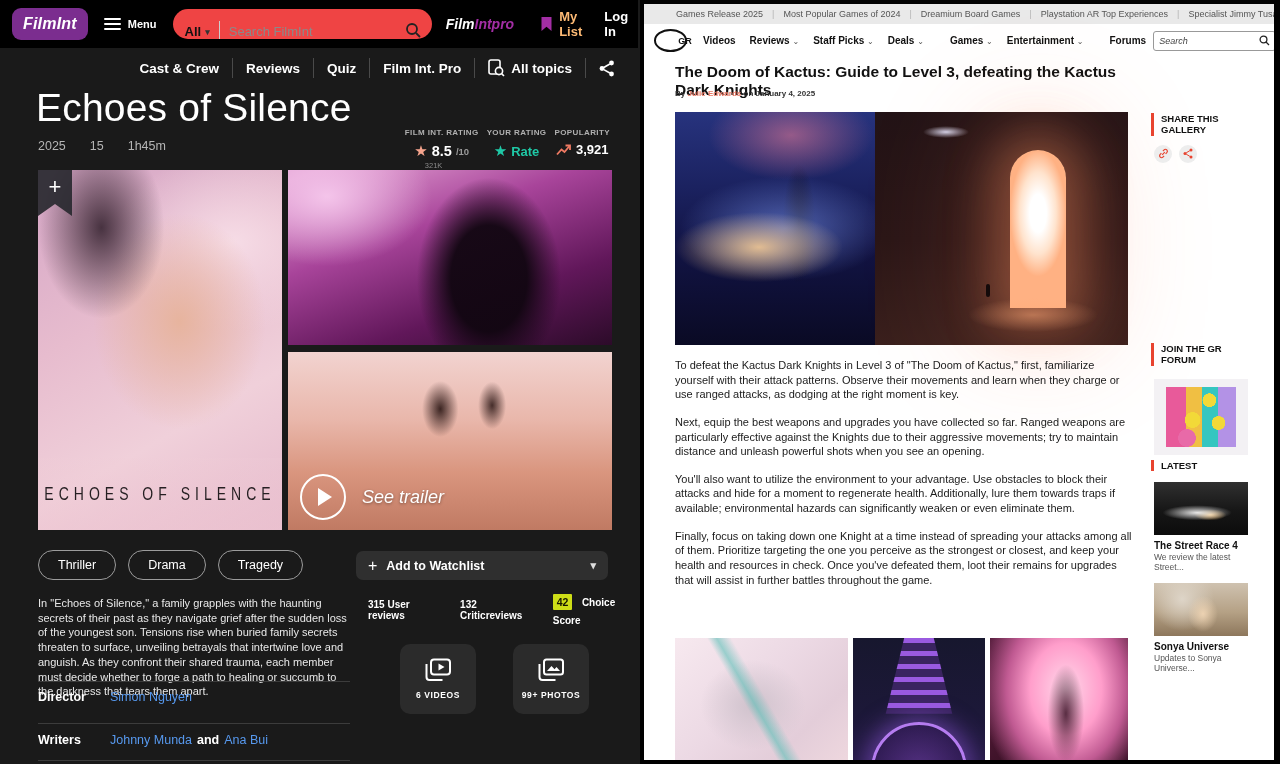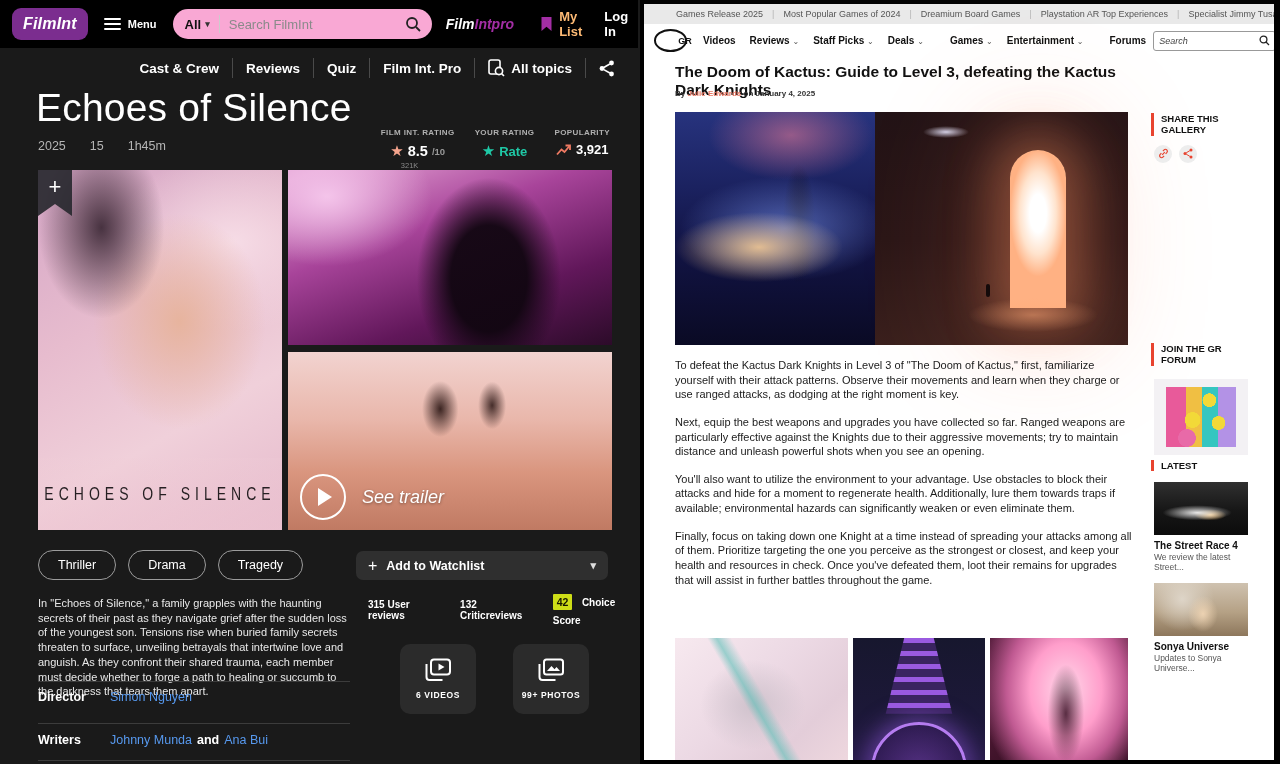--- a/index.html
+++ b/index.html
@@ -6,40 +6,40 @@
   html,body { width:1280px; height:764px; background:#000; font-family:"Liberation Sans", sans-serif; overflow:hidden; }
   .win { position:absolute; overflow:hidden; }
 
   
   #left-win { left:0; top:0; width:640px; height:764px; background:#1a1a1a; }
   .lw-header { position:absolute; top:0; left:0; right:2px; height:48px; background:#000; display:flex; align-items:center; padding:0 12px; }
   .fi-logo { background:#7b2d8f; color:#fff; font-weight:bold; font-style:italic; font-size:16px; padding:7px 11px; border-radius:9px; letter-spacing:.2px; }
   .menu-btn { display:flex; align-items:center; gap:7px; margin-left:16px; color:#fff; font-weight:bold; font-size:11px; cursor:pointer; }
   .hamburger { display:inline-block; width:17px; }
   .hamburger span { display:block; height:2px; background:#fff; margin:3px 0; border-radius:1px; }
-  .search-pill { flex:1; height:30px; background:#f9a8d4; border-radius:16px; margin:0 14px 0 16px; display:flex; align-items:center; padding:0 10px 0 12px; }
+  .search-pill { flex:1; height:30px; background:#ef4444; border-radius:16px; margin:0 14px 0 16px; display:flex; align-items:flex-end; padding:0 10px 0 12px; }
   .search-cat { font-weight:bold; font-size:13px; color:#111; display:flex; align-items:center; gap:4px; }
   .search-cat .caret { font-size:9px; color:#333; }
   .search-divider { width:1px; height:18px; background:#ccc; margin:0 9px; }
   .search-pill input { flex:1; border:none; outline:none; background:transparent; font-size:13px; color:#333; font-family:"Liberation Sans",sans-serif; }
   .search-pill input::placeholder { color:#8a8a8a; }
   .pro-brand { font-weight:bold; font-style:italic; font-size:14px; white-space:nowrap; }
   .pro-brand .w { color:#fff; } .pro-brand .p { color:#a32ea5; }
   .hdr-sep { width:1px; height:24px; background:#3a3a3a; margin:0 13px; }
   .mylist { display:flex; align-items:center; gap:6px; color:#fdba74; font-weight:bold; font-size:13px; }
   .login-l { color:#fff; font-weight:bold; font-size:13px; margin-left:22px; margin-right:6px; }
 
   .lw-nav { position:absolute; top:48px; left:0; right:0; height:40px; display:flex; justify-content:flex-end; align-items:center; padding-right:12px; }
   .lw-nav .item { color:#fff; font-weight:bold; font-size:13.5px; padding:0 13px; cursor:pointer; display:flex; align-items:center; gap:6px; }
   .lw-nav .vsep { width:1px; height:20px; background:#4a4a4a; }
 
   .lw-title { position:absolute; left:36px; top:86px; color:#fff; font-size:39px; font-weight:400; letter-spacing:.2px; }
   .lw-meta { position:absolute; left:38px; top:139px; color:#b5b5b5; font-size:12.5px; display:flex; gap:24px; }
 
-  .ratings { position:absolute; right:30px; top:128px; display:flex; gap:20px; text-align:center; }
+  .ratings { position:absolute; right:30px; top:128px; display:flex; gap:8px; text-align:center; }
   .rt-col .lbl { font-size:8px; font-weight:bold; color:#b0b0b0; letter-spacing:.4px; margin-bottom:5px; }
   .rt-main { display:flex; align-items:center; justify-content:center; gap:4px; }
   .star-salmon { color:#f5a48d; font-size:15px; }
   .star-teal { color:#1fc8a6; font-size:15px; }
   .rt-score { color:#fff; font-weight:bold; font-size:14.5px; }
   .rt-max { color:#9a9a9a; font-size:9.5px; font-weight:bold; }
   .rt-votes { color:#8a8a8a; font-size:7.5px; text-align:left; margin-left:20px; margin-top:1px; }
   .rate-txt { color:#1fc8a6; font-weight:bold; font-size:13px; }
   .pop-val { color:#fff; font-weight:bold; font-size:13px; }
 

